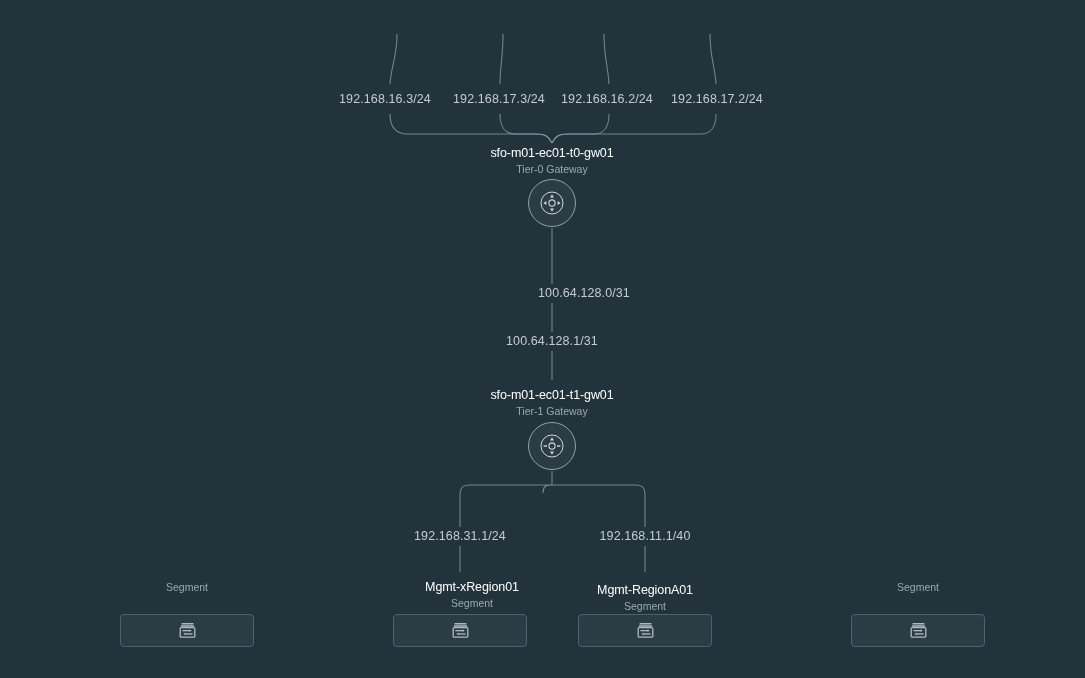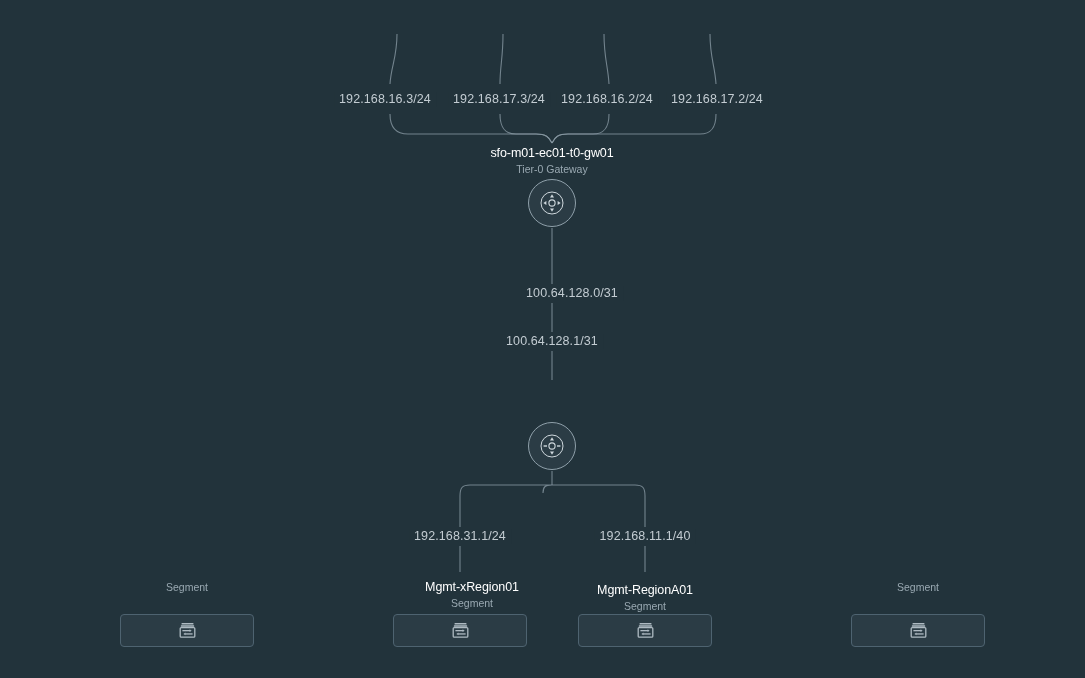--- a/index.html
+++ b/index.html
@@ -150,23 +150,27 @@
 
         <path d="M13 21.7 L11 18.6 L15 18.6 Z" fill="#cfd8dd"></path>
 
         <path d="M4.3 13 L7.4 11 L7.4 15 Z" fill="#cfd8dd"></path>
 
         <path d="M21.7 13 L18.6 15 L18.6 11 Z" fill="#cfd8dd"></path>
       </svg>
     </span>
   </div>
 
-  <div class="abs ip-label" style="left:572px; top:286px;">100.64.128.0/31</div>
+  <div class="abs ip-label" style="left:584px; top:286px;">100.64.128.0/31</div>
   <div class="abs ip-label" style="left:552px; top:334px;text-align:center;">100.64.128.1/31</div>
 
+  <div class="abs node-label-group" style="left:552px; top:387px;">
+    <div class="node-title">sfo-m01-ec01-t1-gw01</div>
+    <div class="node-sub">Tier-1 Gateway</div>
+  </div>
 
   <div class="gw-circle" style="left:552px; top:446px;">
     <span>
       <svg width="26" height="26" viewBox="0 0 26 26">
         <circle cx="13" cy="13" r="11" fill="none" stroke="#cfd8dd" stroke-width="1"></circle>
         <circle cx="13" cy="13" r="3.1" fill="none" stroke="#cfd8dd" stroke-width="1.1"></circle>
 
         <path d="M13 4.3 L15 7.4 L11 7.4 Z" fill="#cfd8dd"></path>
 
         <path d="M13 21.7 L11 18.6 L15 18.6 Z" fill="#cfd8dd"></path>

